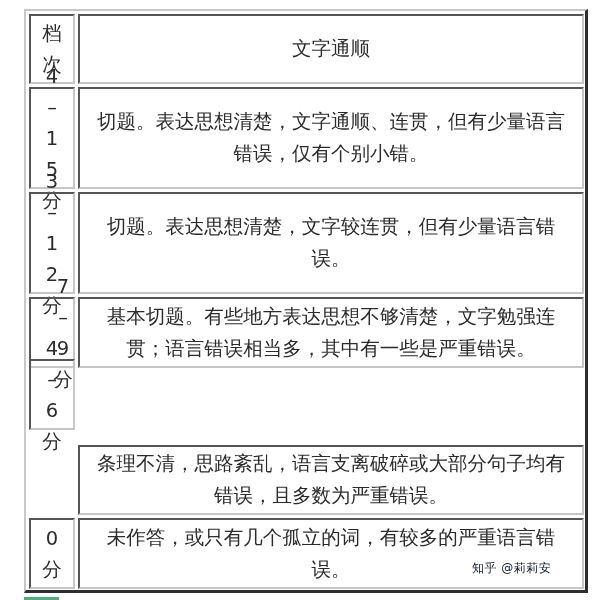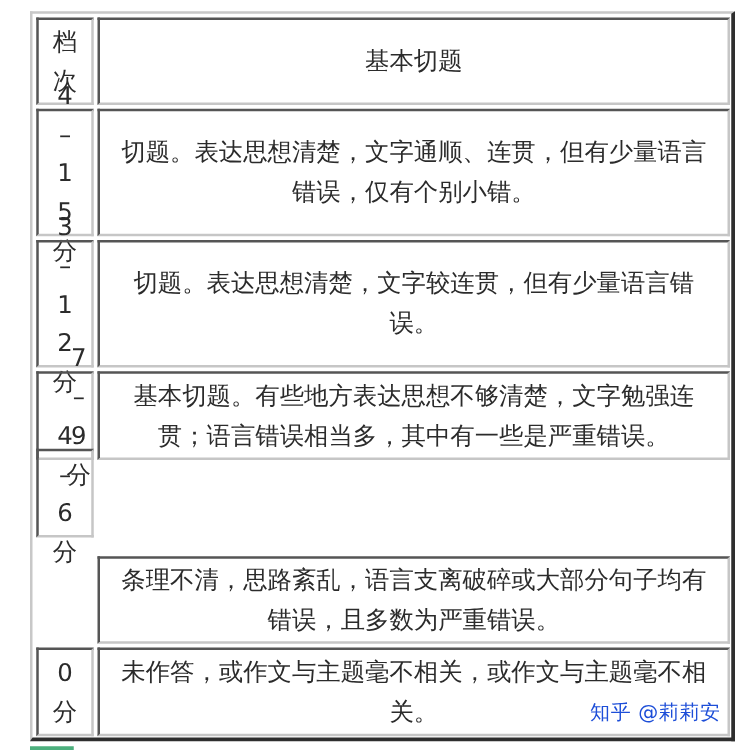--- a/index.html
+++ b/index.html
@@ -48,22 +48,22 @@
   .r2 { top: 76px;  height: 102px; }
   .r3 { top: 181px; height: 102px; }
   .r4 { top: 286px; height: 71px; justify-content: flex-end; }
   .r5 { top: 348px; height: 71px; align-items: center; }
   .r6 { top: 434px; height: 70px; }
   .r7 { top: 507px; height: 71px; }
   .watermark {
     position: absolute;
     left: 472px;
     top: 560px;
-    font-size: 16px;
-    color: #1d4ed8;
+    font-size: 12px;
+    color: #0f172a;
     white-space: nowrap;
     letter-spacing: 0.5px;
     overflow: hidden;
     width: 115px;
   }
   .green-bar {
     position: absolute;
     left: 24px;
     top: 597px;
     width: 35px;
@@ -73,21 +73,21 @@
 </style>
 </head>
 <body>
 
 <div class="grade-table">
 
   <div class="cell col1 r1">
     <span class="txt">档次</span>
   </div>
   <div class="cell col2 r1">
-    <span class="txt">基本切题</span>
+    <span class="txt">文字通顺</span>
   </div>
 
   <div class="cell col1 r2">
     <span class="txt">4–15分</span>
   </div>
   <div class="cell col2 r2">
     <span class="txt">切题。表达思想清楚，文字通顺、连贯，但有少量语言错误，仅有个别小错。</span>
   </div>
 
   <div class="cell col1 r3">
@@ -109,19 +109,19 @@
   </div>
 
   <div class="cell col2 r6">
     <span class="txt">条理不清，思路紊乱，语言支离破碎或大部分句子均有错误，且多数为严重错误。</span>
   </div>
 
   <div class="cell col1 r7">
     <span class="txt">0分</span>
   </div>
   <div class="cell col2 r7">
-    <span class="txt">未作答，或作文与主题毫不相关，或作文与主题毫不相关。</span>
+    <span class="txt">未作答，或只有几个孤立的词，有较多的严重语言错误。</span>
   </div>
 
 </div>
 
 <div class="watermark">知乎 @莉莉安</div>
 <div class="green-bar"></div>
 
 </body></html>

